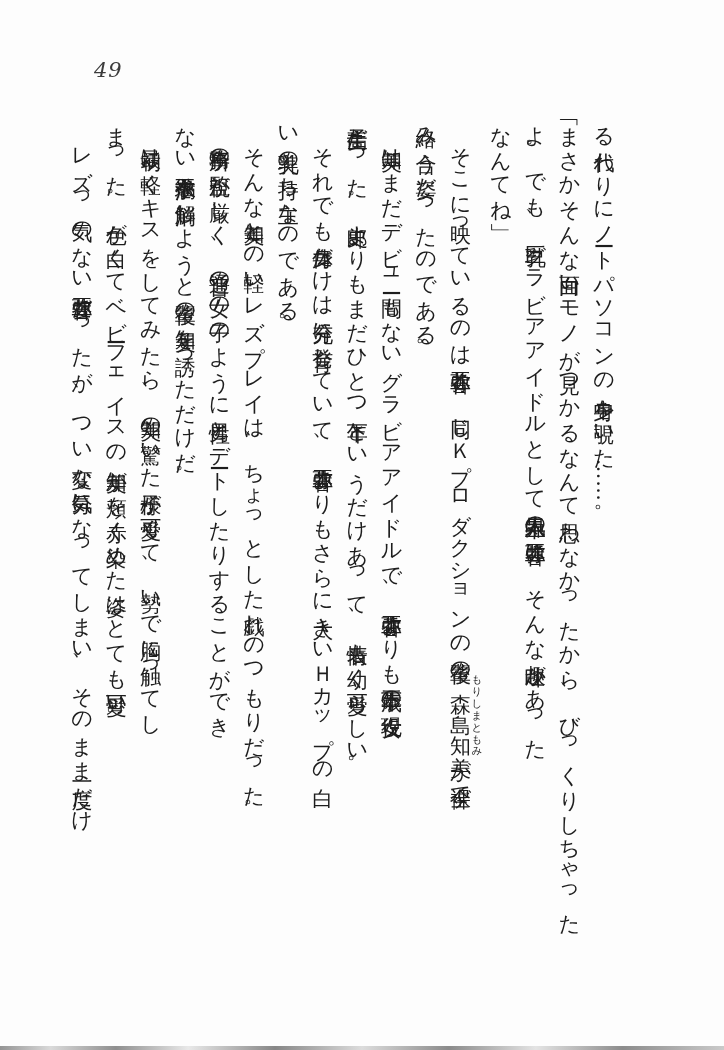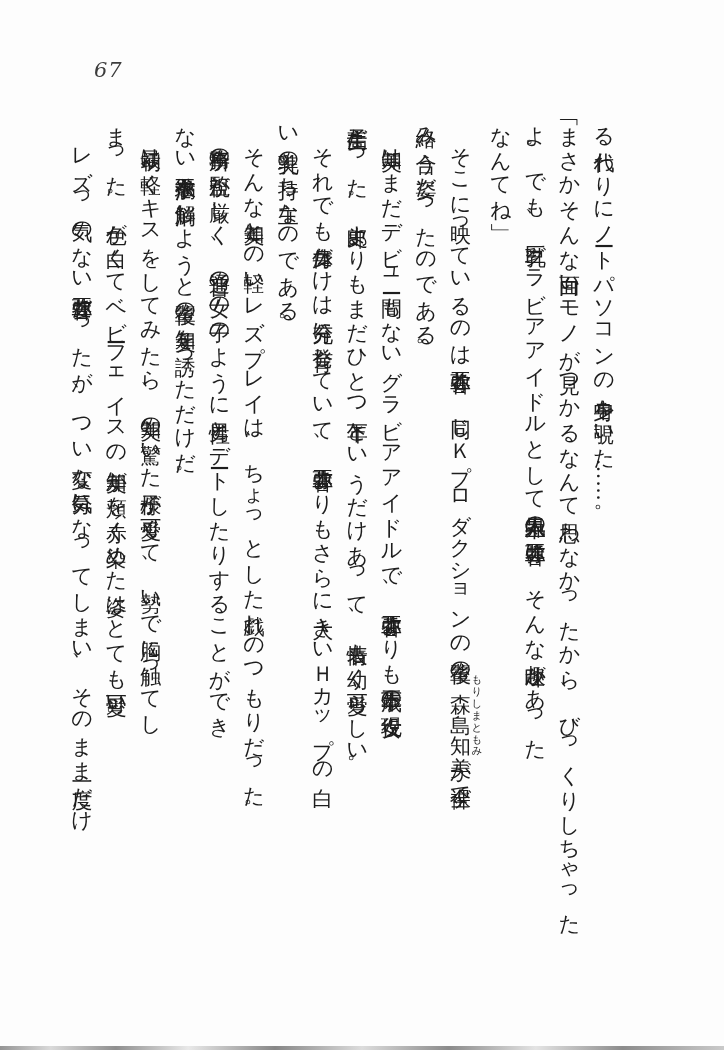--- a/index.html
+++ b/index.html
@@ -72,21 +72,21 @@
       rgba(190,190,190,0.40) 74%,
       rgba(120,120,120,0.85) 86%,
       rgba(160,160,160,0.55) 100%);
   }
 </style>
 </head>
 <body>
 
 <div class="page">
 
-  <div class="page-number">67</div>
+  <div class="page-number">49</div>
 
   <div class="text-block">
     <div class="line">る代わりにノートパソコンの中身を覗いた……。</div>
     <div class="line">「まさかそんな面白いモノが見つかるなんて思わなかったから、びっくりしちゃった</div>
     <div class="line">よ。でも、巨乳グラビアアイドルとして人気上昇中の亜弥香に、そんな趣味があった</div>
     <div class="line">なんてね」</div>
     <div class="line indent"><span>そこに映っているのは亜弥香と、同じＫプロダクションの後輩の</span><ruby><span>森島知美</span><rt>もりしまともみ</rt></ruby><span>が全裸で</span></div>
     <div class="line">絡み合う姿だったのである。</div>
     <div class="line indent">知美はまだデビュー間もないグラビアアイドルで、亜弥香よりも三歳年下の現役女</div>
     <div class="line">子高生だった。史郎よりもまだひとつ年下というだけあって、表情も幼く可愛らしい。</div>

